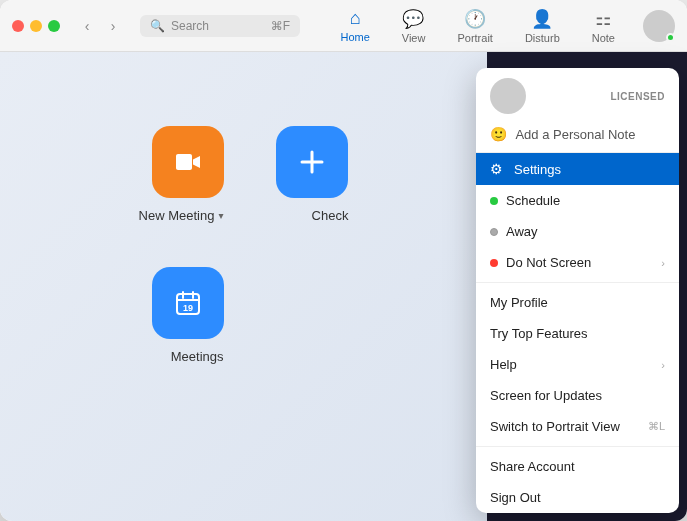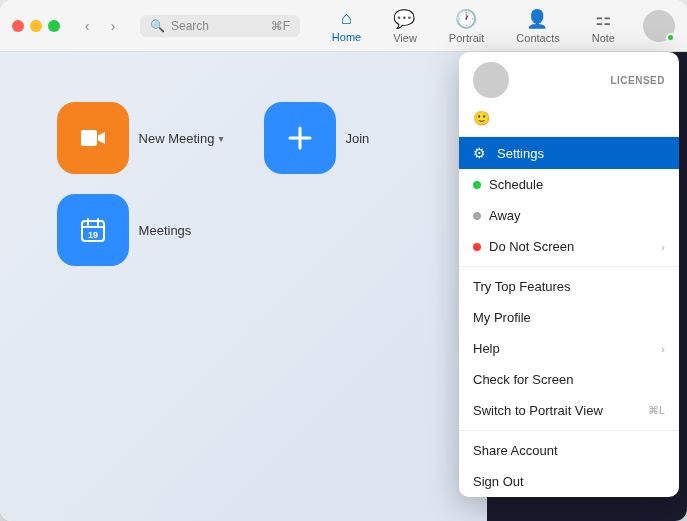--- a/index.html
+++ b/index.html
@@ -142,23 +142,25 @@
 
     .action-grid {
       display: grid;
       grid-template-columns: 1fr 1fr;
       gap: 20px 40px;
       margin-top: 10px;
     }
 
     .action-item {
       display: flex;
-      align-items: center;
+      flex-direction: column;
+      align-items: flex-end;
       gap: 10px;
       cursor: pointer;
+      margin-top: 24px;
     }
 
     .action-btn {
       width: 72px;
       height: 72px;
       border-radius: 18px;
       display: flex;
       align-items: center;
       justify-content: center;
       font-size: 28px;
@@ -200,23 +202,23 @@
       margin-top: 4px;
     }
     .no-upcoming {
       font-size: 12px;
       color: #888;
       margin-top: 30px;
     }
 
     .dropdown-menu {
       position: absolute;
-      top: 0;
+      top: 16px;
       right: 8px;
-      width: 220px;
+      width: 203px;
       background: white;
       border-radius: 10px;
       box-shadow: 0 8px 32px rgba(0,0,0,0.25);
       overflow: hidden;
       z-index: 100;
     }
 
     .dropdown-header {
       display: flex;
       align-items: center;
@@ -323,21 +325,21 @@
       <div class="nav-tab">
         <span class="tab-icon">💬</span>
         <span>View</span>
       </div>
       <div class="nav-tab">
         <span class="tab-icon">🕐</span>
         <span>Portrait</span>
       </div>
       <div class="nav-tab">
         <span class="tab-icon">👤</span>
-        <span>Contacts</span>
+        <span>Disturb</span>
       </div>
       <div class="nav-tab">
         <span class="tab-icon">⚏</span>
         <span>Note</span>
       </div>
       <button class="avatar-btn">
         <div class="avatar-dot"></div>
       </button>
     </div>
   </div>
@@ -360,21 +362,21 @@
           </span>
         </div>
 
         <div class="action-item">
           <button class="action-btn btn-blue">
             <svg width="32" height="32" viewBox="0 0 32 32" fill="none">
               <line x1="16" y1="6" x2="16" y2="26" stroke="white" stroke-width="3" stroke-linecap="round"></line>
               <line x1="6" y1="16" x2="26" y2="16" stroke="white" stroke-width="3" stroke-linecap="round"></line>
             </svg>
           </button>
-          <span class="action-label">Join</span>
+          <span class="action-label">Check</span>
         </div>
 
         <div class="action-item">
           <button class="action-btn btn-blue2">
             <svg width="32" height="32" viewBox="0 0 32 32" fill="none">
               <rect x="5" y="7" width="22" height="20" rx="3" stroke="white" stroke-width="2" fill="none"></rect>
               <line x1="5" y1="13" x2="27" y2="13" stroke="white" stroke-width="2"></line>
               <line x1="11" y1="5" x2="11" y2="11" stroke="white" stroke-width="2" stroke-linecap="round"></line>
               <line x1="21" y1="5" x2="21" y2="11" stroke="white" stroke-width="2" stroke-linecap="round"></line>
               <text x="16" y="24" text-anchor="middle" fill="white" font-size="9" font-weight="bold">19</text>
@@ -394,20 +396,21 @@
 
     <div class="dropdown-menu">
 
       <div class="dropdown-header">
         <div class="user-avatar"></div>
         <span class="licensed-badge">LICENSED</span>
       </div>
 
       <div class="personal-note">
         <span class="note-icon">🙂</span>
+        <span>Add a Personal Note</span>
       </div>
 
       <div class="menu-item active">
         <span class="gear-icon">⚙</span>
         <span>Settings</span>
       </div>
 
       <div class="menu-item">
         <span class="status-dot dot-green"></span>
         <span>Schedule</span>
@@ -420,34 +423,34 @@
 
       <div class="menu-item">
         <span class="status-dot dot-red"></span>
         <span>Do Not Screen</span>
         <span class="chevron-right">›</span>
       </div>
 
       <div class="menu-divider"></div>
 
       <div class="menu-item">
+        <span>My Profile</span>
+      </div>
+
+      <div class="menu-item">
         <span>Try Top Features</span>
-      </div>
-
-      <div class="menu-item">
-        <span>My Profile</span>
       </div>
 
       <div class="menu-item">
         <span>Help</span>
         <span class="chevron-right">›</span>
       </div>
 
       <div class="menu-item">
-        <span>Check for Screen</span>
+        <span>Screen for Updates</span>
       </div>
 
       <div class="menu-item">
         <span>Switch to Portrait View</span>
         <span class="shortcut">⌘L</span>
       </div>
 
       <div class="menu-divider"></div>
 
       <div class="menu-item">

